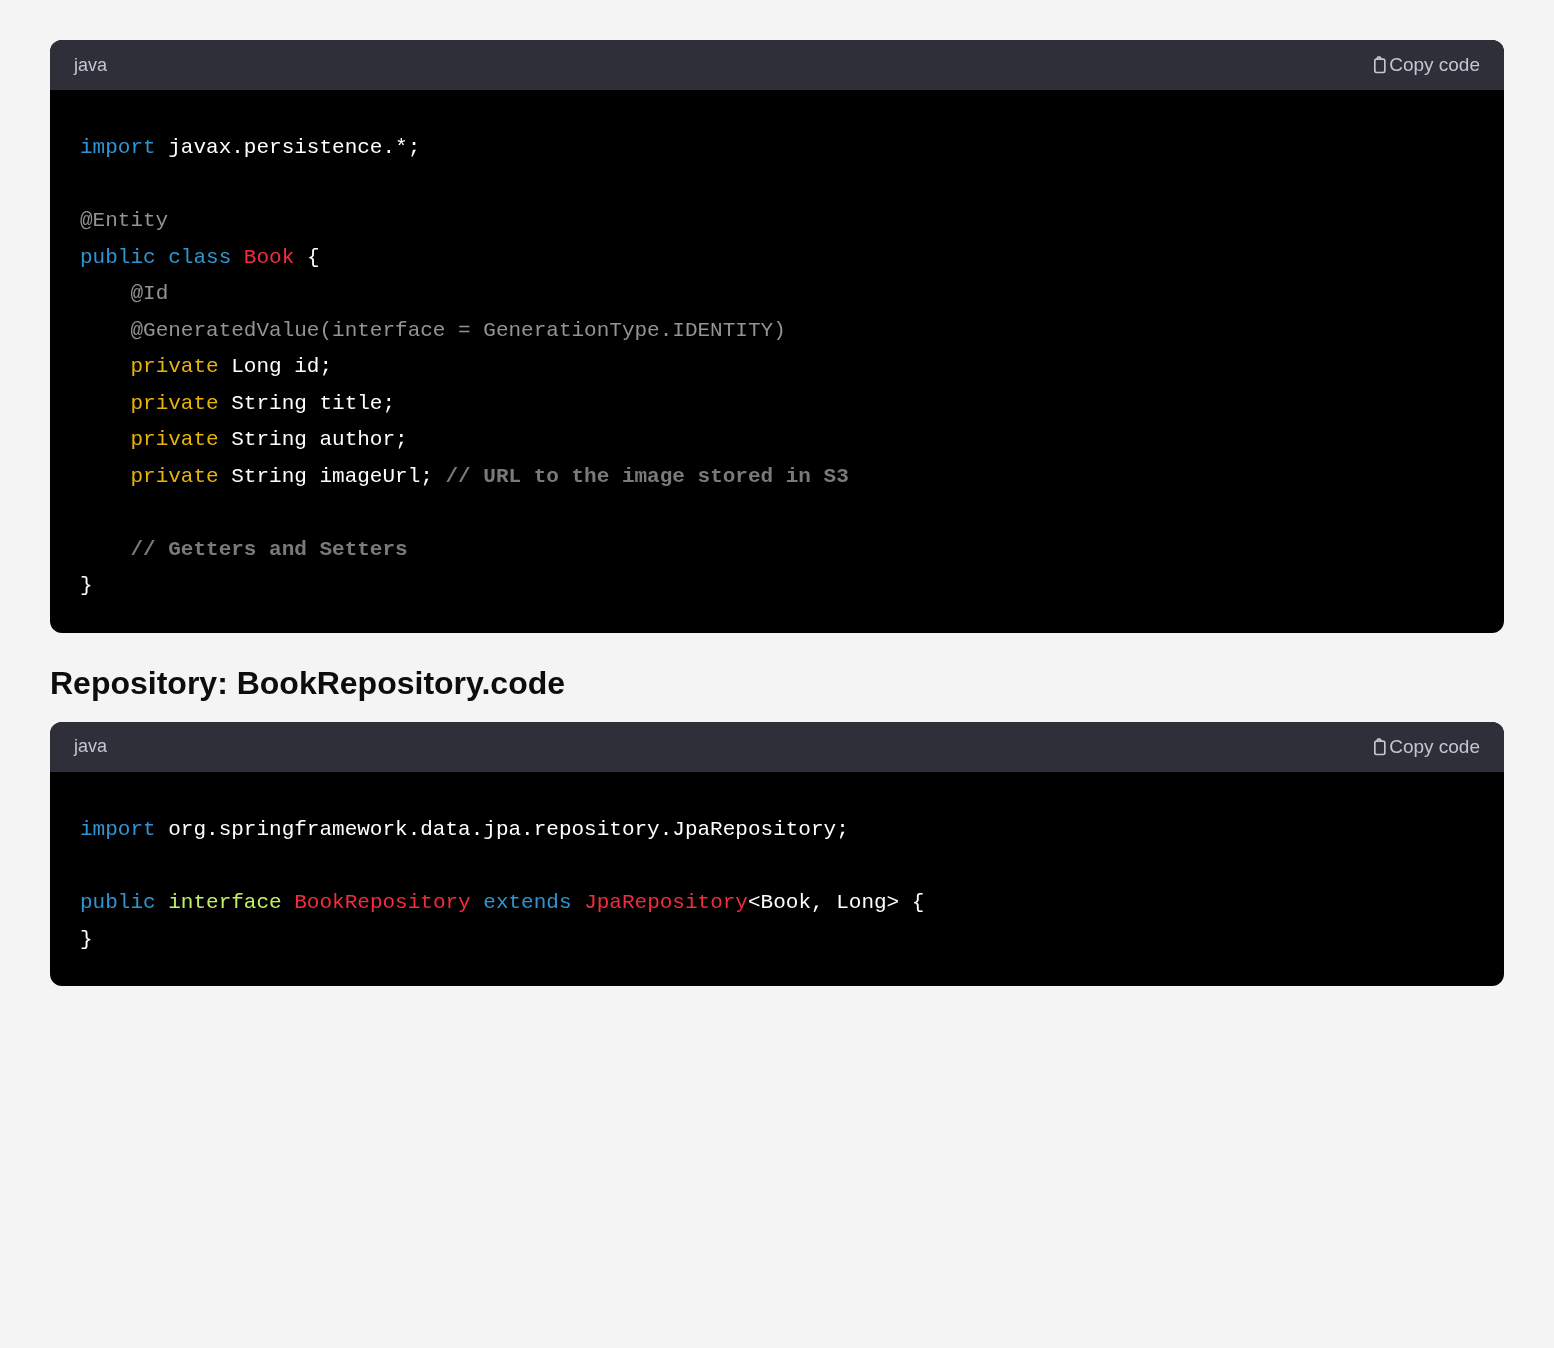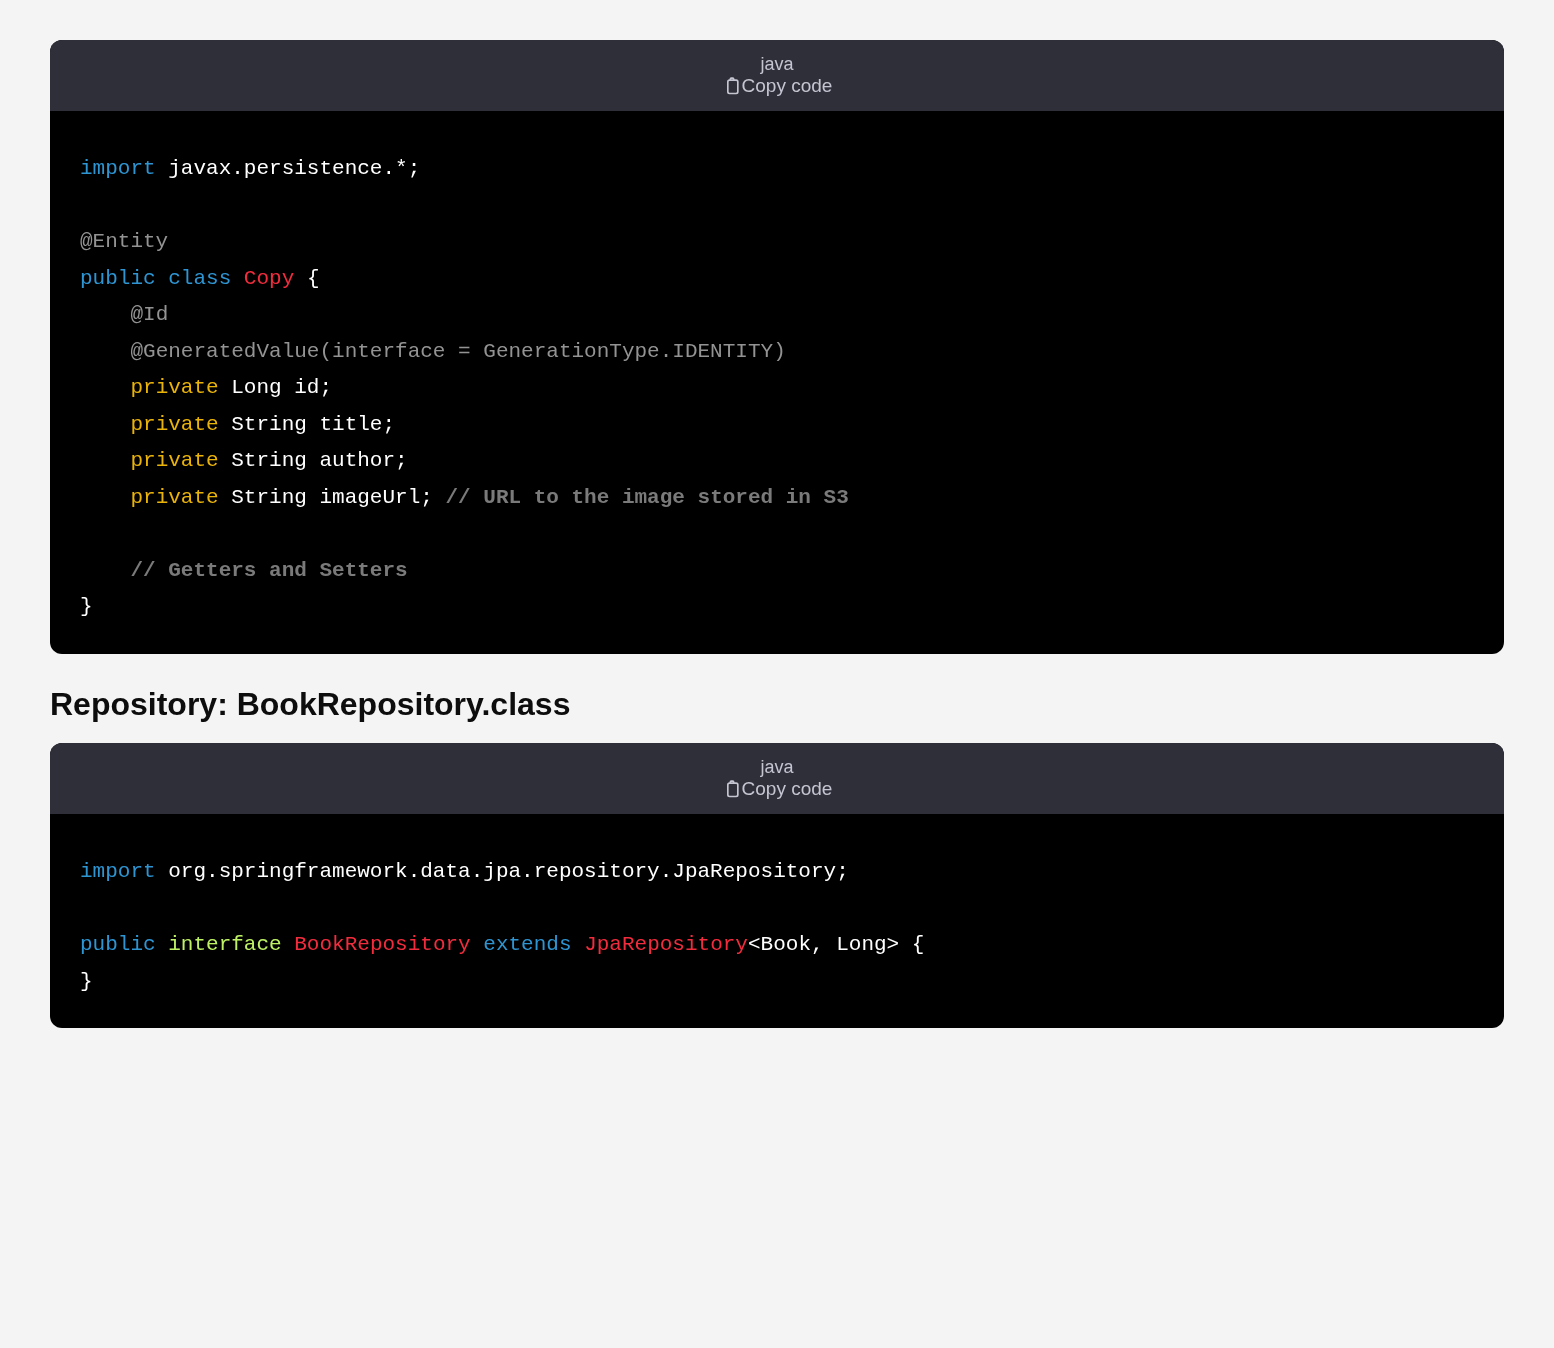--- a/index.html
+++ b/index.html
@@ -26,21 +26,20 @@
       background: #000;
       border-radius: 12px;
       overflow: hidden;
     }
     .code-header {
       background: #2f2f3a;
       display: flex;
       justify-content: space-between;
       align-items: center;
       padding: 14px 24px;
-      flex-direction: column;
     }
     .code-lang {
       color: #c5c5d2;
       font-size: 18px;
       font-family: -apple-system, BlinkMacSystemFont, "Segoe UI", Helvetica, Arial, sans-serif;
     }
     .copy-button {
       display: flex;
       align-items: center;
       gap: 0;
@@ -91,32 +90,32 @@
           <span class="copy-icon"><svg viewBox="0 0 24 24" fill="none" stroke="#c5c5d2" stroke-width="2" stroke-linecap="round" stroke-linejoin="round">
               <rect x="7" y="5" width="12" height="16" rx="2"></rect>
               <path d="M10 5V3.5a1 1 0 0 1 1-1h2a1 1 0 0 1 1 1V5"></path>
             </svg></span>
           <span>Copy code</span>
         </button>
       </div>
       <div class="code-body"><span class="kw-import">import</span><span class="plain"> javax.persistence.*;
 
 </span><span class="annotation">@Entity</span><span class="plain">
-</span><span class="kw-public">public</span><span class="plain"> </span><span class="kw-class">class</span><span class="plain"> </span><span class="type-name">Copy</span><span class="plain"> {
+</span><span class="kw-public">public</span><span class="plain"> </span><span class="kw-class">class</span><span class="plain"> </span><span class="type-name">Book</span><span class="plain"> {
     </span><span class="annotation">@Id</span><span class="plain">
     </span><span class="annotation">@GeneratedValue(interface = GenerationType.IDENTITY)</span><span class="plain">
     </span><span class="kw-private">private</span><span class="plain"> Long id;
     </span><span class="kw-private">private</span><span class="plain"> String title;
     </span><span class="kw-private">private</span><span class="plain"> String author;
     </span><span class="kw-private">private</span><span class="plain"> String imageUrl; </span><span class="comment">// URL to the image stored in S3</span><span class="plain">
 
     </span><span class="comment">// Getters and Setters</span><span class="plain">
 }</span></div>
     </div>
-    <h3 class="section-heading">Repository: BookRepository.class</h3>
+    <h3 class="section-heading">Repository: BookRepository.code</h3>
     <div class="code-block">
       <div class="code-header">
         <span class="code-lang">java</span>
         <button class="copy-button">
           <span class="copy-icon"><svg viewBox="0 0 24 24" fill="none" stroke="#c5c5d2" stroke-width="2" stroke-linecap="round" stroke-linejoin="round">
               <rect x="7" y="5" width="12" height="16" rx="2"></rect>
               <path d="M10 5V3.5a1 1 0 0 1 1-1h2a1 1 0 0 1 1 1V5"></path>
             </svg></span>
           <span>Copy code</span>
         </button>

